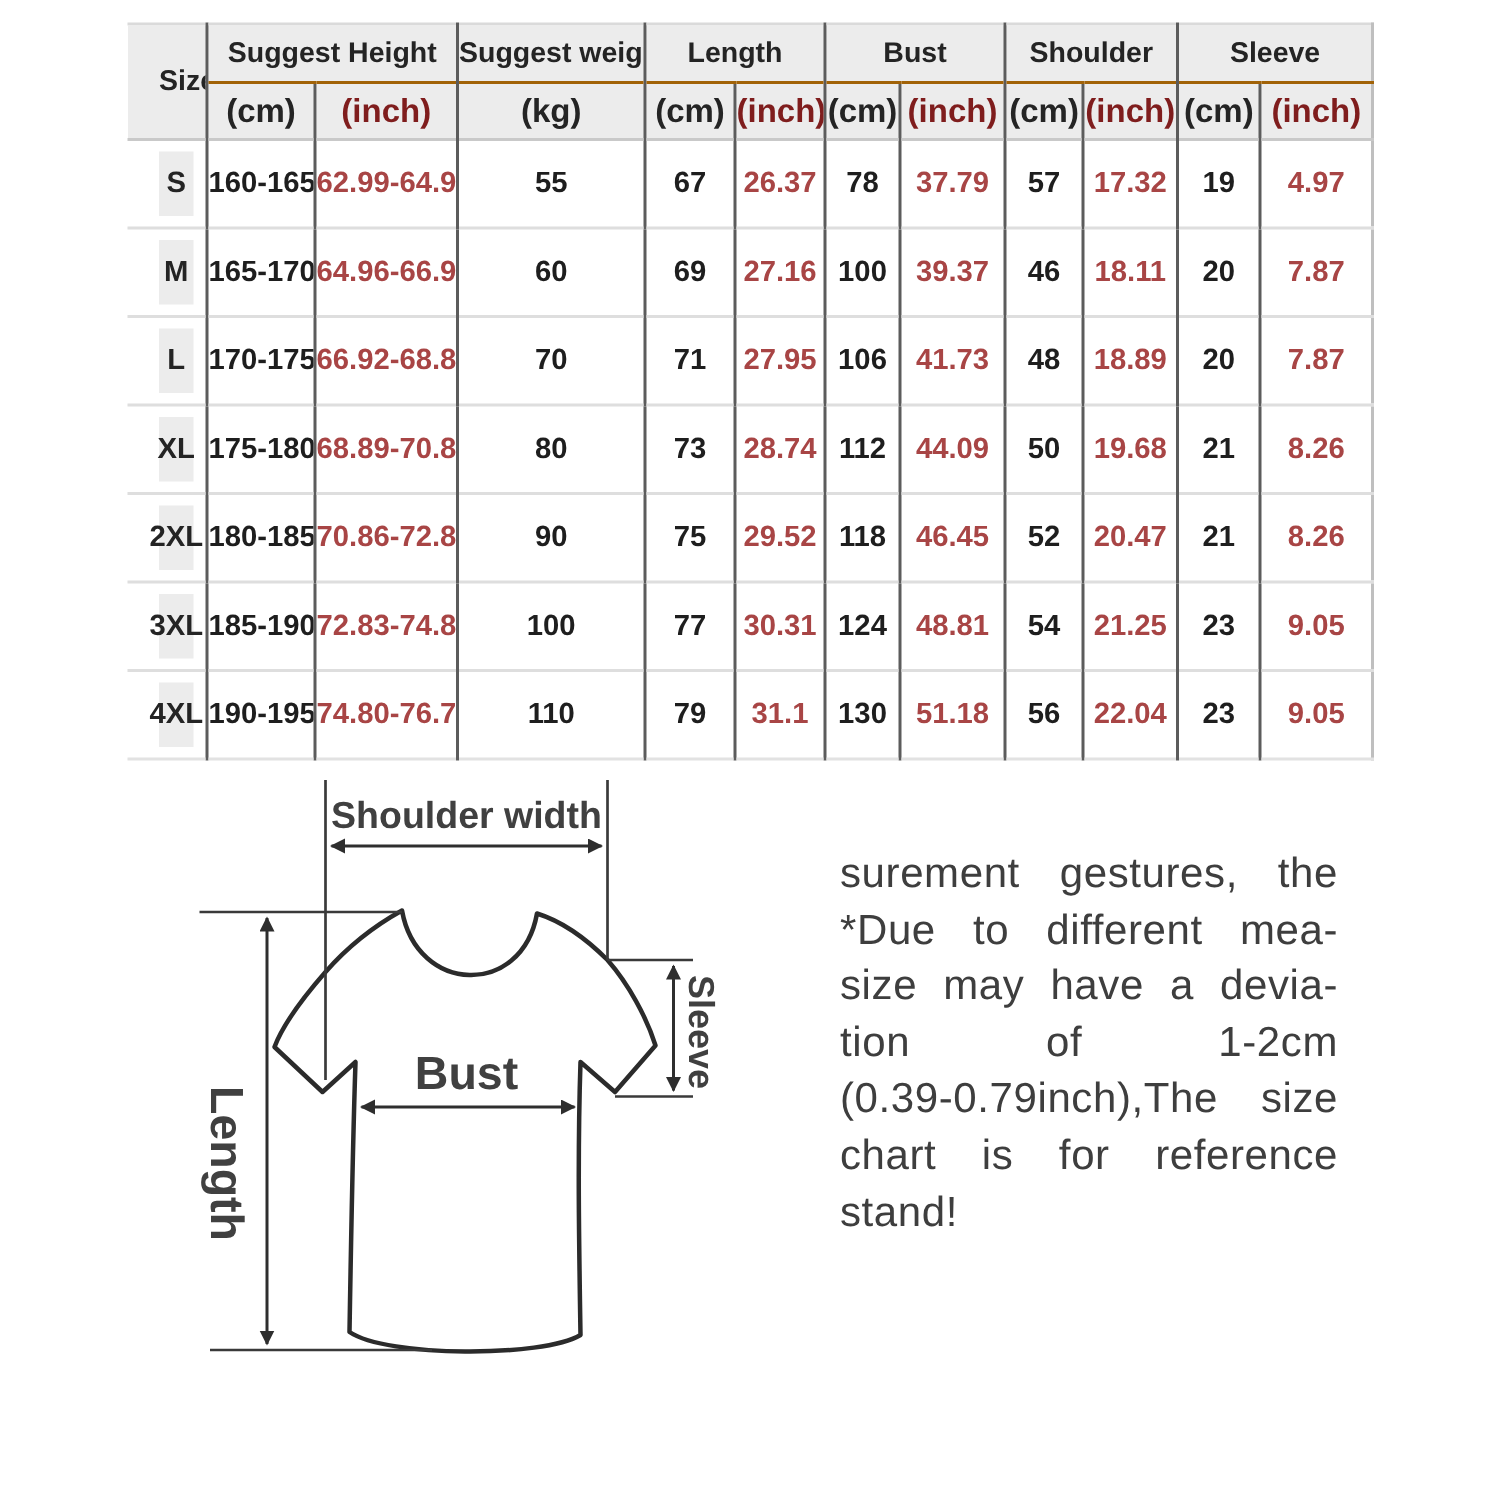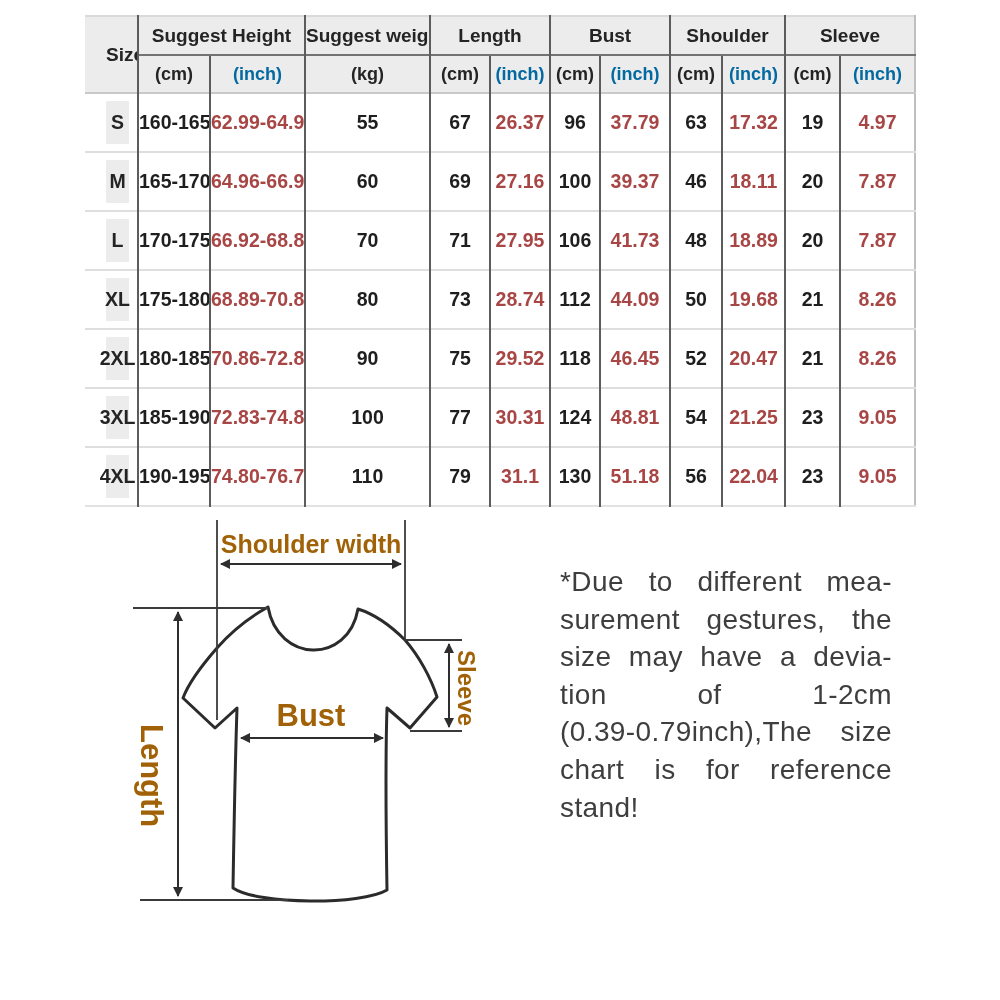--- a/index.html
+++ b/index.html
@@ -19,39 +19,39 @@
     border-left:2px solid #5c5c5c;
     text-align:center;vertical-align:middle;padding:0;
     white-space:nowrap;overflow:hidden;
   }
   .size-table .no-left{border-left:none;padding-left:21px;}
   .size-table thead th{
     background:#ececec;color:#242424;
     font-size:19px;font-weight:600;
   }
   .size-table thead tr.group-row th{height:37px;}
-  .size-table thead tr.units-row th{height:36px;font-size:18px;border-top:2px solid #737373;}
-  .size-table thead th.red{color:#0369a1;}
+  .size-table thead tr.units-row th{height:36px;font-size:22px;border-top:2px solid #a16207;}
+  .size-table thead th.red{color:#7f1d1d;}
   .size-table tbody td{
     height:57px;font-size:19.5px;font-weight:600;color:#1e1e1e;
     border-top:2px solid #dedede;background:#ffffff;
   }
   .size-table tbody tr:first-child td{border-top:2px solid #c9c9c9;}
   .size-table tbody td.red{color:#a84545;}
   .size-table td.size-col{background:#ffffff;}
   .size-badge{
     background:#ececec;height:43px;margin:7px 8px 7px 0;
     display:flex;align-items:center;justify-content:center;
     font-weight:600;color:#242424;
   }
 
   
   .diagram{position:absolute;left:88px;top:502px;width:452px;height:455px;}
   .diagram svg{position:absolute;left:0;top:0;}
-  .dlabel{position:absolute;color:#a16207;font-weight:600;line-height:1.05;}
+  .dlabel{position:absolute;color:#404040;font-weight:600;line-height:1.05;}
   .lbl-shoulder{left:123px;top:29px;width:200px;text-align:center;font-size:25px;}
   .lbl-bust{left:176px;top:198px;width:94px;text-align:center;font-size:31px;}
   .lbl-length{
     left:46px;top:200px;height:148px;font-size:31px;
     writing-mode:vertical-rl;display:flex;align-items:center;justify-content:center;
   }
   .lbl-sleeve{
     left:366px;top:138px;height:96px;font-size:24px;
     writing-mode:vertical-rl;display:flex;align-items:center;justify-content:center;
   }
@@ -109,23 +109,23 @@
   <tbody>
     <tr>
       <td class="size-col no-left">
           <div class="size-badge">S</div>
         </td>
       <td>160-165</td>
       <td class="red">62.99-64.96</td>
       <td>55</td>
       <td>67</td>
       <td class="red">26.37</td>
-      <td>96</td>
+      <td>78</td>
       <td class="red">37.79</td>
-      <td>63</td>
+      <td>57</td>
       <td class="red">17.32</td>
       <td>19</td>
       <td class="red">4.97</td>
     </tr>
     <tr>
       <td class="size-col no-left">
           <div class="size-badge">M</div>
         </td>
       <td>165-170</td>
       <td class="red">64.96-66.92</td>
@@ -260,20 +260,20 @@
     <line x1="153" y1="236" x2="295" y2="236" stroke="#2e2e2e" stroke-width="2" marker-start="url(#arr)" marker-end="url(#arr)"></line>
   </svg>
 
   <div class="dlabel lbl-shoulder">Shoulder width</div>
   <div class="dlabel lbl-bust">Bust</div>
   <div class="dlabel lbl-length">Length</div>
   <div class="dlabel lbl-sleeve">Sleeve</div>
 </div>
 
 <div class="note">
+  <div class="nline">surement gestures, the</div>
   <div class="nline">*Due to different mea-</div>
-  <div class="nline">surement gestures, the</div>
   <div class="nline">size may have a devia-</div>
   <div class="nline">tion of 1-2cm</div>
   <div class="nline">(0.39-0.79inch),The size</div>
   <div class="nline">chart is for reference</div>
   <div class="nline nline-last">stand!</div>
 </div>
 
 </body></html>

